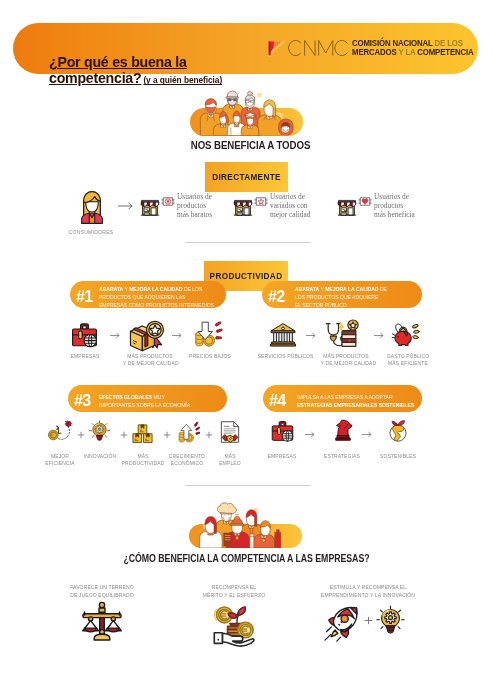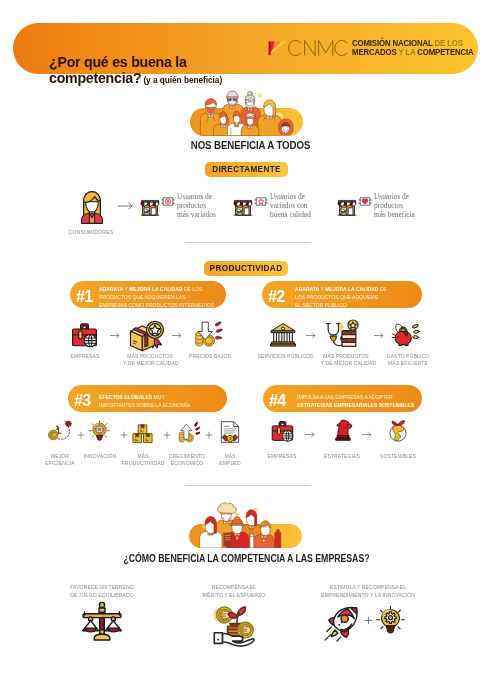--- a/index.html
+++ b/index.html
@@ -3,21 +3,21 @@
 <meta charset="utf-8">
 <title>Infografia CNMC</title>
 <style>
   html,body{margin:0;padding:0;}
   body{width:493px;height:680px;background:#ffffff;font-family:"Liberation Sans",sans-serif;overflow:hidden;position:relative;}
   .page{position:absolute;inset:0;}
 
   
   .header{position:absolute;left:13px;top:23px;width:465px;height:51px;border-radius:26px;
           background:linear-gradient(90deg,#ee7a10 0%,#f08613 12%,#f4a427 49%,#f8b52a 75%,#fbc52e 100%);}
-  .hdr-title{position:absolute;left:36px;top:31px;width:230px;color:#2b1203;font-weight:bold;font-size:14.2px;line-height:16.4px;letter-spacing:-0.25px;}
+  .hdr-title{position:absolute;left:36px;top:31px;width:230px;color:#2b1203;font-weight:bold;font-size:14.2px;line-height:16.4px;letter-spacing:-0.25px;text-decoration:underline;}
   .hdr-sub{font-size:8.3px;font-weight:bold;letter-spacing:-0.05px;margin-left:2px;margin-top:32px;}
 
   .logo{position:absolute;left:0px;top:0px;}
   .logo-mark{position:absolute;left:255px;top:16px;width:19px;height:19px;}
   .logo-cnmc{position:absolute;left:274px;top:16px;width:62px;height:18px;}
   .logo-text{position:absolute;left:339px;top:15.5px;font-size:8.5px;line-height:9.9px;font-weight:bold;letter-spacing:-0.15px;color:#3a2406;white-space:nowrap;transform:scaleX(0.92);transform-origin:0 0;}
   .logo-text .lite{color:#a8801f;font-weight:bold;}
 
   
   .cap{position:absolute;color:#8b8b8b;font-size:6.1px;letter-spacing:0.35px;text-align:center;line-height:7.4px;text-transform:uppercase;white-space:nowrap;transform:scaleX(0.82);}
@@ -33,21 +33,21 @@
   .numbar .txt b{color:#ffffff;font-weight:bold;}
 
   .iclabel{position:absolute;text-align:center;color:#8b8b8b;font-size:6.1px;line-height:7.4px;letter-spacing:0.15px;text-transform:uppercase;white-space:nowrap;transform:scaleX(0.82);}
   .bizlabel{position:absolute;text-align:center;color:#8b8b8b;font-size:6.2px;line-height:7.9px;letter-spacing:0.1px;text-transform:uppercase;white-space:nowrap;transform:scaleX(0.82);transform-origin:50% 50%;}
 
   
   .hero-oval{position:absolute;left:190px;top:108px;width:113px;height:28px;border-radius:14px;
              background:linear-gradient(100deg,#f0911f 0%,#f29b20 40%,#f9b92f 75%,#fbc43a 100%);}
   .hero-ill{position:absolute;left:192px;top:87px;width:109px;height:49px;}
   .hero-title{position:absolute;left:4px;top:138.5px;width:493px;text-align:center;font-size:11.2px;font-weight:bold;color:#231f20;letter-spacing:-0.1px;transform:scaleX(0.865);transform-origin:50% 50%;}
-  .badge{position:absolute;height:15px;border-radius:5px;display:flex;align-items:center;justify-content:center;
+  .badge{position:absolute;height:30px;border-radius:0;display:flex;align-items:center;justify-content:center;
          font-size:8.2px;font-weight:bold;color:#231f20;letter-spacing:0.35px;
          background:linear-gradient(100deg,#f4a224 0%,#f7b32b 45%,#fbc838 100%);}
   .dir-text{position:absolute;font-size:7.4px;line-height:8.8px;color:#6f6f6f;letter-spacing:0.0px;font-family:Liberation Serif, serif;}
 
   .biz-oval{position:absolute;left:189px;top:524px;width:113px;height:24px;border-radius:12px;
             background:linear-gradient(100deg,#f0911f 0%,#f4a021 40%,#f9ba31 78%,#fbc53b 100%);}
   .biz-ill{position:absolute;left:193px;top:500px;width:105px;height:48px;}
   .biz-title{position:absolute;left:0;top:552.5px;width:493px;text-align:center;font-size:10.0px;font-weight:bold;color:#231f20;letter-spacing:-0.05px;transform:scaleX(0.878);transform-origin:50% 50%;}
 </style>
 </head>
@@ -235,21 +235,21 @@
           </g>
         </svg></div>
       <div style="position:absolute;left:161px;top:194px;width:14px;height:13px"><svg viewBox="0 0 18 16" style="width:14px;height:13px">
           <g stroke="#4d4d4d" stroke-width="1.0" stroke-linejoin="round" fill="none">
             <path d="M2.8 3.2 L15.2 3.2 L15.2 12.8 L2.8 12.8 Z" fill="#fff"></path>
             <path d="M0.9 6.0 L2.8 6.0 M0.9 10.0 L2.8 10.0 M15.2 6.0 L17.1 6.0 M15.2 10.0 L17.1 10.0" stroke-linecap="round"></path>
             <circle cx="9" cy="8" r="3.6" fill="#fbd7d8" stroke="#d4364a"></circle>
             <circle cx="9" cy="8" r="1.5" fill="#d4364a" stroke="none"></circle>
           </g>
         </svg></div>
-      <div class="dir-text" style="left:177px;top:193px;width:60px"><span>Usuarios de</span><br><span>productos</span><br><span>más variados</span></div>
+      <div class="dir-text" style="left:177px;top:193px;width:60px"><span>Usuarios de</span><br><span>productos</span><br><span>más baratos</span></div>
       <div style="position:absolute;left:233px;top:197px;width:20px;height:20px"><svg viewBox="0 0 24 24" style="width:20px;height:20px">
           <g stroke="#231f20" stroke-width="1.0" stroke-linejoin="round">
             <path d="M3.0 9.5 L21.0 9.5 L21.0 21.8 L3.0 21.8 Z" fill="#c9a33b"></path>
             <path d="M4.9 13.0 L11.4 13.0 L11.4 17.6 L4.9 17.6 Z" fill="#fff"></path>
             <path d="M13.4 13.0 L19.2 13.0 L19.2 21.8 L13.4 21.8 Z" fill="#fff"></path>
             <path d="M4.9 19.2 L11.4 19.2 L11.4 21.8 L4.9 21.8 Z" fill="#fff"></path>
             <path d="M1.9 4.1 L22.1 4.1 L22.1 6.2 L1.9 6.2 Z" fill="#9b9b9b"></path>
             <path d="M1.6 6.0 L22.4 6.0 L22.4 9.3 C20.6 9.3 20.6 11.4 18.9 11.4 C17.2 11.4 17.2 9.3 15.4 9.3 C13.6 9.3 13.6 11.4 12.0 11.4 C10.4 11.4 10.4 9.3 8.6 9.3 C6.8 9.3 6.8 11.4 5.1 11.4 C3.4 11.4 3.4 9.3 1.6 9.3 Z" fill="#7d0e21"></path>
             <g fill="#fff" stroke="none">
               <path d="M5.2 6.2 L8.4 6.2 L8.4 9.4 C7.4 9.6 7.0 11.1 6.1 11.1 C5.8 11.1 5.5 10.9 5.2 10.6 Z"></path>
@@ -261,21 +261,21 @@
             <path d="M6.6 14.5 L10.2 16.4 M8.6 16.2 C9.3 15.4 10.4 15.6 10.7 16.3 C11.0 17.0 10.3 17.6 9.5 17.4" fill="none" stroke-width="0.9"></path>
           </g>
         </svg></div>
       <div style="position:absolute;left:254px;top:194px;width:14px;height:13px"><svg viewBox="0 0 18 16" style="width:14px;height:13px">
           <g stroke="#4d4d4d" stroke-width="1.0" stroke-linejoin="round" fill="none">
             <path d="M2.8 3.2 L15.2 3.2 L15.2 12.8 L2.8 12.8 Z" fill="#fff"></path>
             <path d="M0.9 6.0 L2.8 6.0 M0.9 10.0 L2.8 10.0 M15.2 6.0 L17.1 6.0 M15.2 10.0 L17.1 10.0" stroke-linecap="round"></path>
             <path d="M9 4.6 L10.1 6.9 L12.6 7.2 L10.8 9 L11.2 11.5 L9 10.3 L6.8 11.5 L7.2 9 L5.4 7.2 L7.9 6.9 Z" fill="#fbd7d8" stroke="#d4364a"></path>
           </g>
         </svg></div>
-      <div class="dir-text" style="left:270px;top:193px;width:60px"><span>Usuarios de</span><br><span>variados con</span><br><span>buena calidad</span></div>
+      <div class="dir-text" style="left:270px;top:193px;width:60px"><span>Usuarios de</span><br><span>variados con</span><br><span>mejor calidad</span></div>
       <div style="position:absolute;left:337px;top:197px;width:20px;height:20px"><svg viewBox="0 0 24 24" style="width:20px;height:20px">
           <g stroke="#231f20" stroke-width="1.0" stroke-linejoin="round">
             <path d="M3.0 9.5 L21.0 9.5 L21.0 21.8 L3.0 21.8 Z" fill="#c9a33b"></path>
             <path d="M4.9 13.0 L11.4 13.0 L11.4 17.6 L4.9 17.6 Z" fill="#fff"></path>
             <path d="M13.4 13.0 L19.2 13.0 L19.2 21.8 L13.4 21.8 Z" fill="#fff"></path>
             <path d="M4.9 19.2 L11.4 19.2 L11.4 21.8 L4.9 21.8 Z" fill="#fff"></path>
             <path d="M1.9 4.1 L22.1 4.1 L22.1 6.2 L1.9 6.2 Z" fill="#9b9b9b"></path>
             <path d="M1.6 6.0 L22.4 6.0 L22.4 9.3 C20.6 9.3 20.6 11.4 18.9 11.4 C17.2 11.4 17.2 9.3 15.4 9.3 C13.6 9.3 13.6 11.4 12.0 11.4 C10.4 11.4 10.4 9.3 8.6 9.3 C6.8 9.3 6.8 11.4 5.1 11.4 C3.4 11.4 3.4 9.3 1.6 9.3 Z" fill="#7d0e21"></path>
             <g fill="#fff" stroke="none">
               <path d="M5.2 6.2 L8.4 6.2 L8.4 9.4 C7.4 9.6 7.0 11.1 6.1 11.1 C5.8 11.1 5.5 10.9 5.2 10.6 Z"></path>

